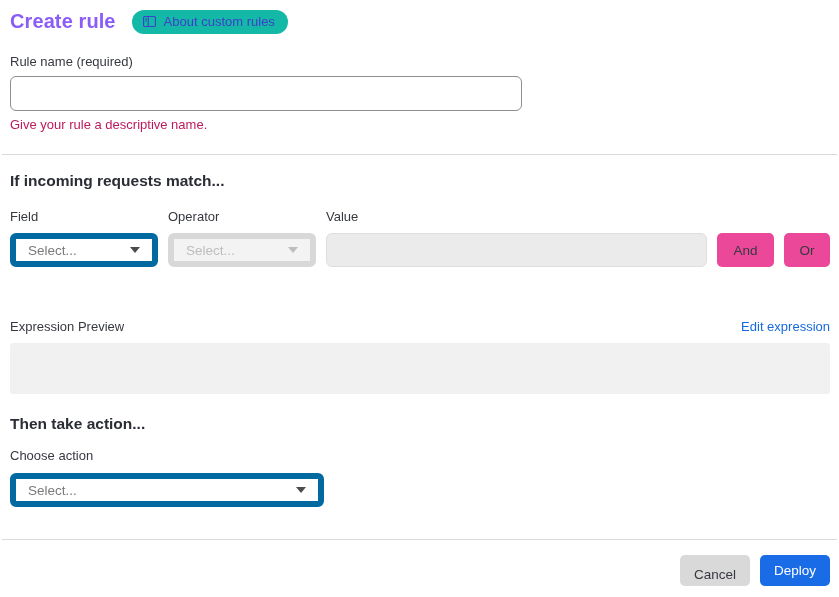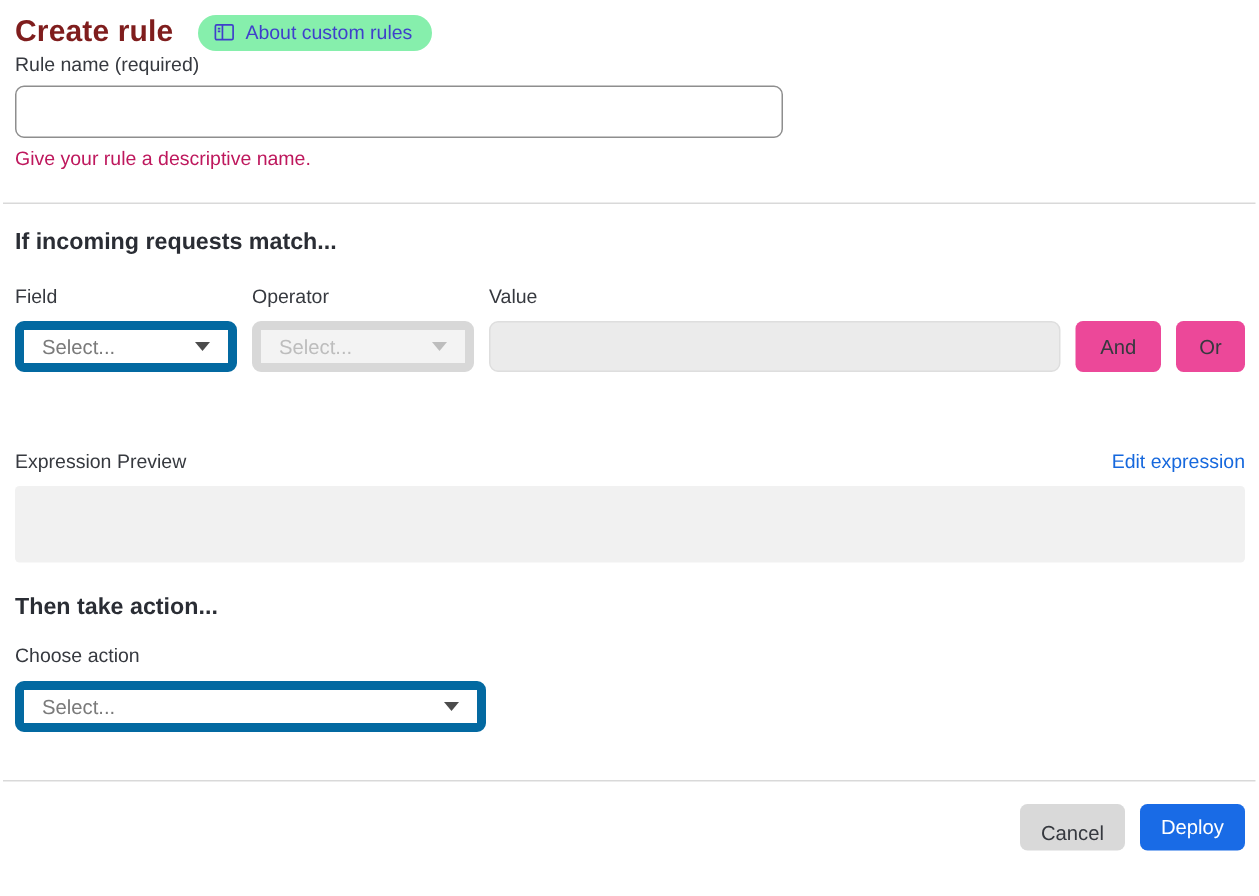--- a/index.html
+++ b/index.html
@@ -6,31 +6,31 @@
   html, body { margin: 0; padding: 0; }
   body {
     width: 839px; height: 597px; background: #ffffff;
     font-family: "Liberation Sans", sans-serif;
     color: #36393f; font-size: 13px; overflow: hidden;
   }
   .container { padding: 8px 9px 0 10px; width: 839px; height: 597px; }
 
   
   .title-row { display: flex; align-items: center; gap: 16px; height: 27px; }
-  .page-title { margin: 0; font-size: 20px; font-weight: 700; color: #7f1d1d; letter-spacing: 0.1px; }
+  .page-title { margin: 0; font-size: 20px; font-weight: 700; color: #8b5cf6; letter-spacing: 0.1px; }
   .about-badge {
     display: inline-flex; align-items: center; gap: 7px;
-    background: #86efac; color: #3f3fcb; border-radius: 14px;
+    background: #14b8a6; color: #3f3fcb; border-radius: 14px;
     padding: 4px 13px 5px 10px; font-size: 13px; cursor: pointer; line-height: 1;
   }
   .about-badge svg { display: block; }
 
   
   .field-label { display: block; margin: 0; font-size: 13px; color: #36393f; }
-  .rule-name-label { height: 15px; }
+  .rule-name-label { margin-top: 19px; height: 15px; }
   .text-input {
     display: block; width: 512px; height: 35px; margin-top: 7px;
     border: 1px solid #8e8e8e; border-radius: 6px; background: #fff;
     font-family: inherit; font-size: 13.5px; color: #36393f; padding: 0 12px; outline: none;
   }
   .help-text { margin-top: 6px; height: 15px; color: #be185d; }
 
   hr.divider { border: none; border-top: 1px solid #d9d9d9; margin: 22px -7px 0 -8px; }
 
   .section-heading { margin: 17px 0 0 0; font-size: 15.5px; font-weight: 700; color: #2a2d34; height: 19px; }

